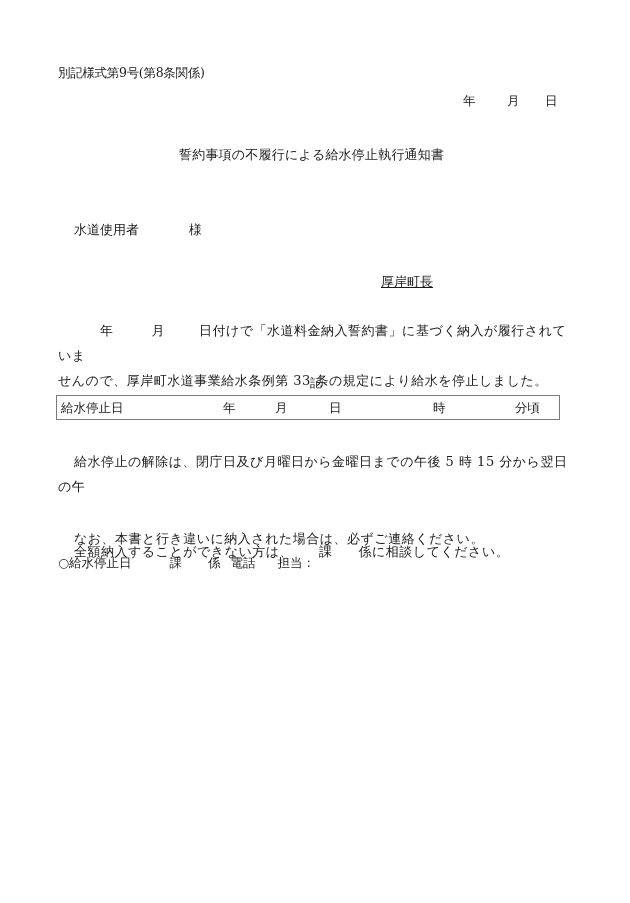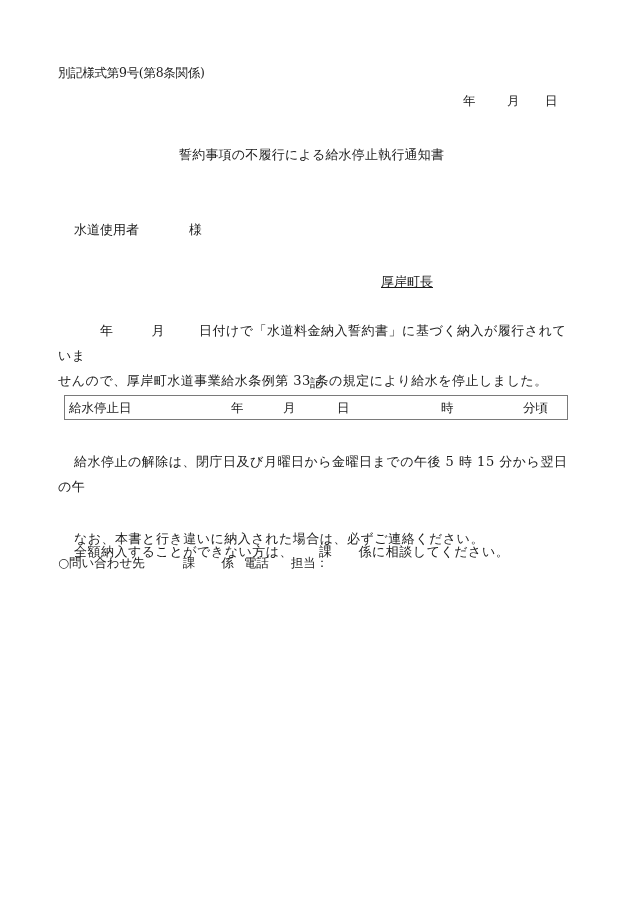--- a/index.html
+++ b/index.html
@@ -27,21 +27,21 @@
     .addressee .honorific { margin-left: 50px; }
     .issuer { left: 381px; top: 275px; font-size: 13px; text-decoration: underline; }
     .para { position: absolute; left: 58px; width: 520px; font-size: 13px; line-height: 25px; letter-spacing: 0.5px; }
     .p1 { top: 318px; }
     .p1 .indent { display: inline-block; width: 42px; }
     .p1 .gapY { display: inline-block; width: 38px; }
     .p1 .gapM { display: inline-block; width: 34px; }
     .ki { left: 310px; top: 377px; font-size: 12px; }
     .supply-box {
       position: absolute;
-      left: 64px; top: 395px;
+      left: 56px; top: 395px;
       width: 504px; height: 25px;
       border: 1px solid #7a7a7a;
       box-sizing: border-box;
       font-size: 12.5px;
     }
     .supply-box span { position: absolute; top: 6px; line-height: 1; white-space: nowrap; }
     .sb-label { left: 4px; }
     .sb-year { left: 166px; }
     .sb-month { left: 218px; }
     .sb-day { left: 272px; }
@@ -102,16 +102,16 @@
 
   <div class="para p3">
     <span class="indent"></span><span>全額納入することができない方は、</span><span class="gap"></span><span>課</span><span class="gap"></span><span>係に相談してください。</span>
   </div>
 
   <div class="para p4">
     <span class="indent"></span><span>なお、本書と行き違いに納入された場合は、必ずご連絡ください。</span>
   </div>
 
   <div class="abs contact">
-    <span>○問い合わせ先</span><span class="g1"></span><span>課</span><span class="g2"></span><span>係</span><span class="g3"></span><span>電話</span><span class="g4"></span><span>担当：</span>
+    <span>○給水停止日</span><span class="g1"></span><span>課</span><span class="g2"></span><span>係</span><span class="g3"></span><span>電話</span><span class="g4"></span><span>担当：</span>
   </div>
 
 </div>
 
 </body></html>

